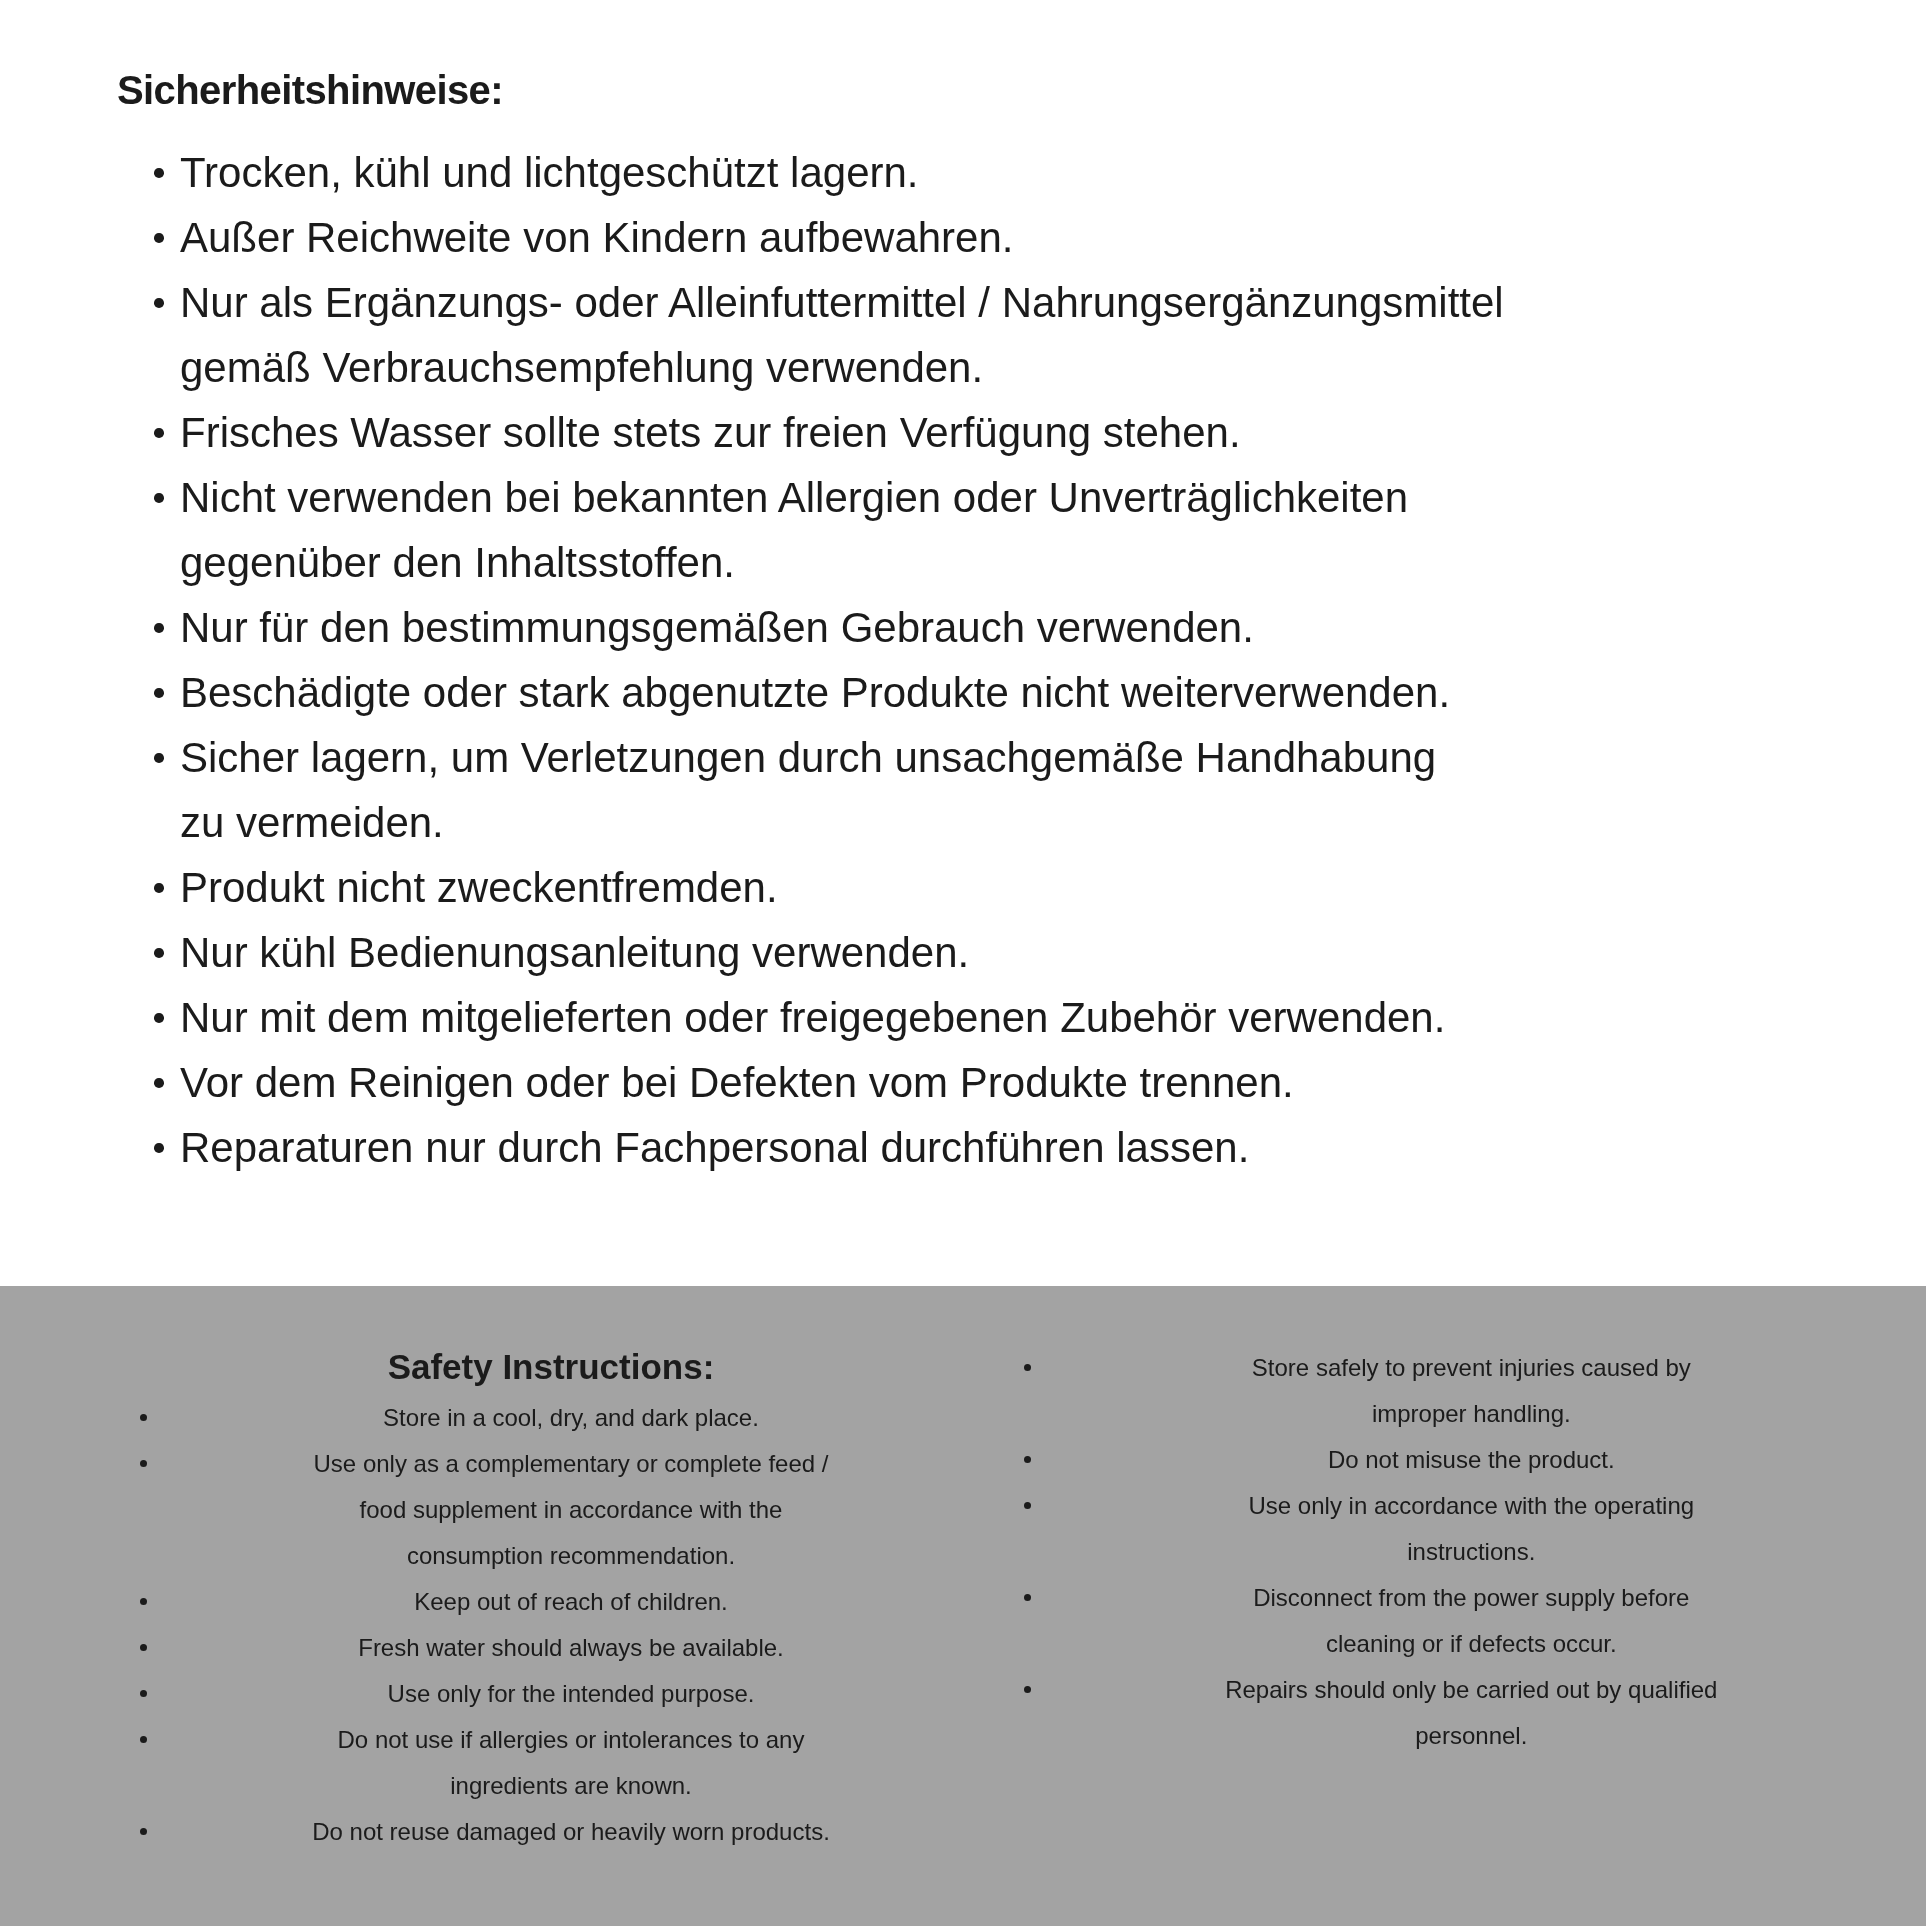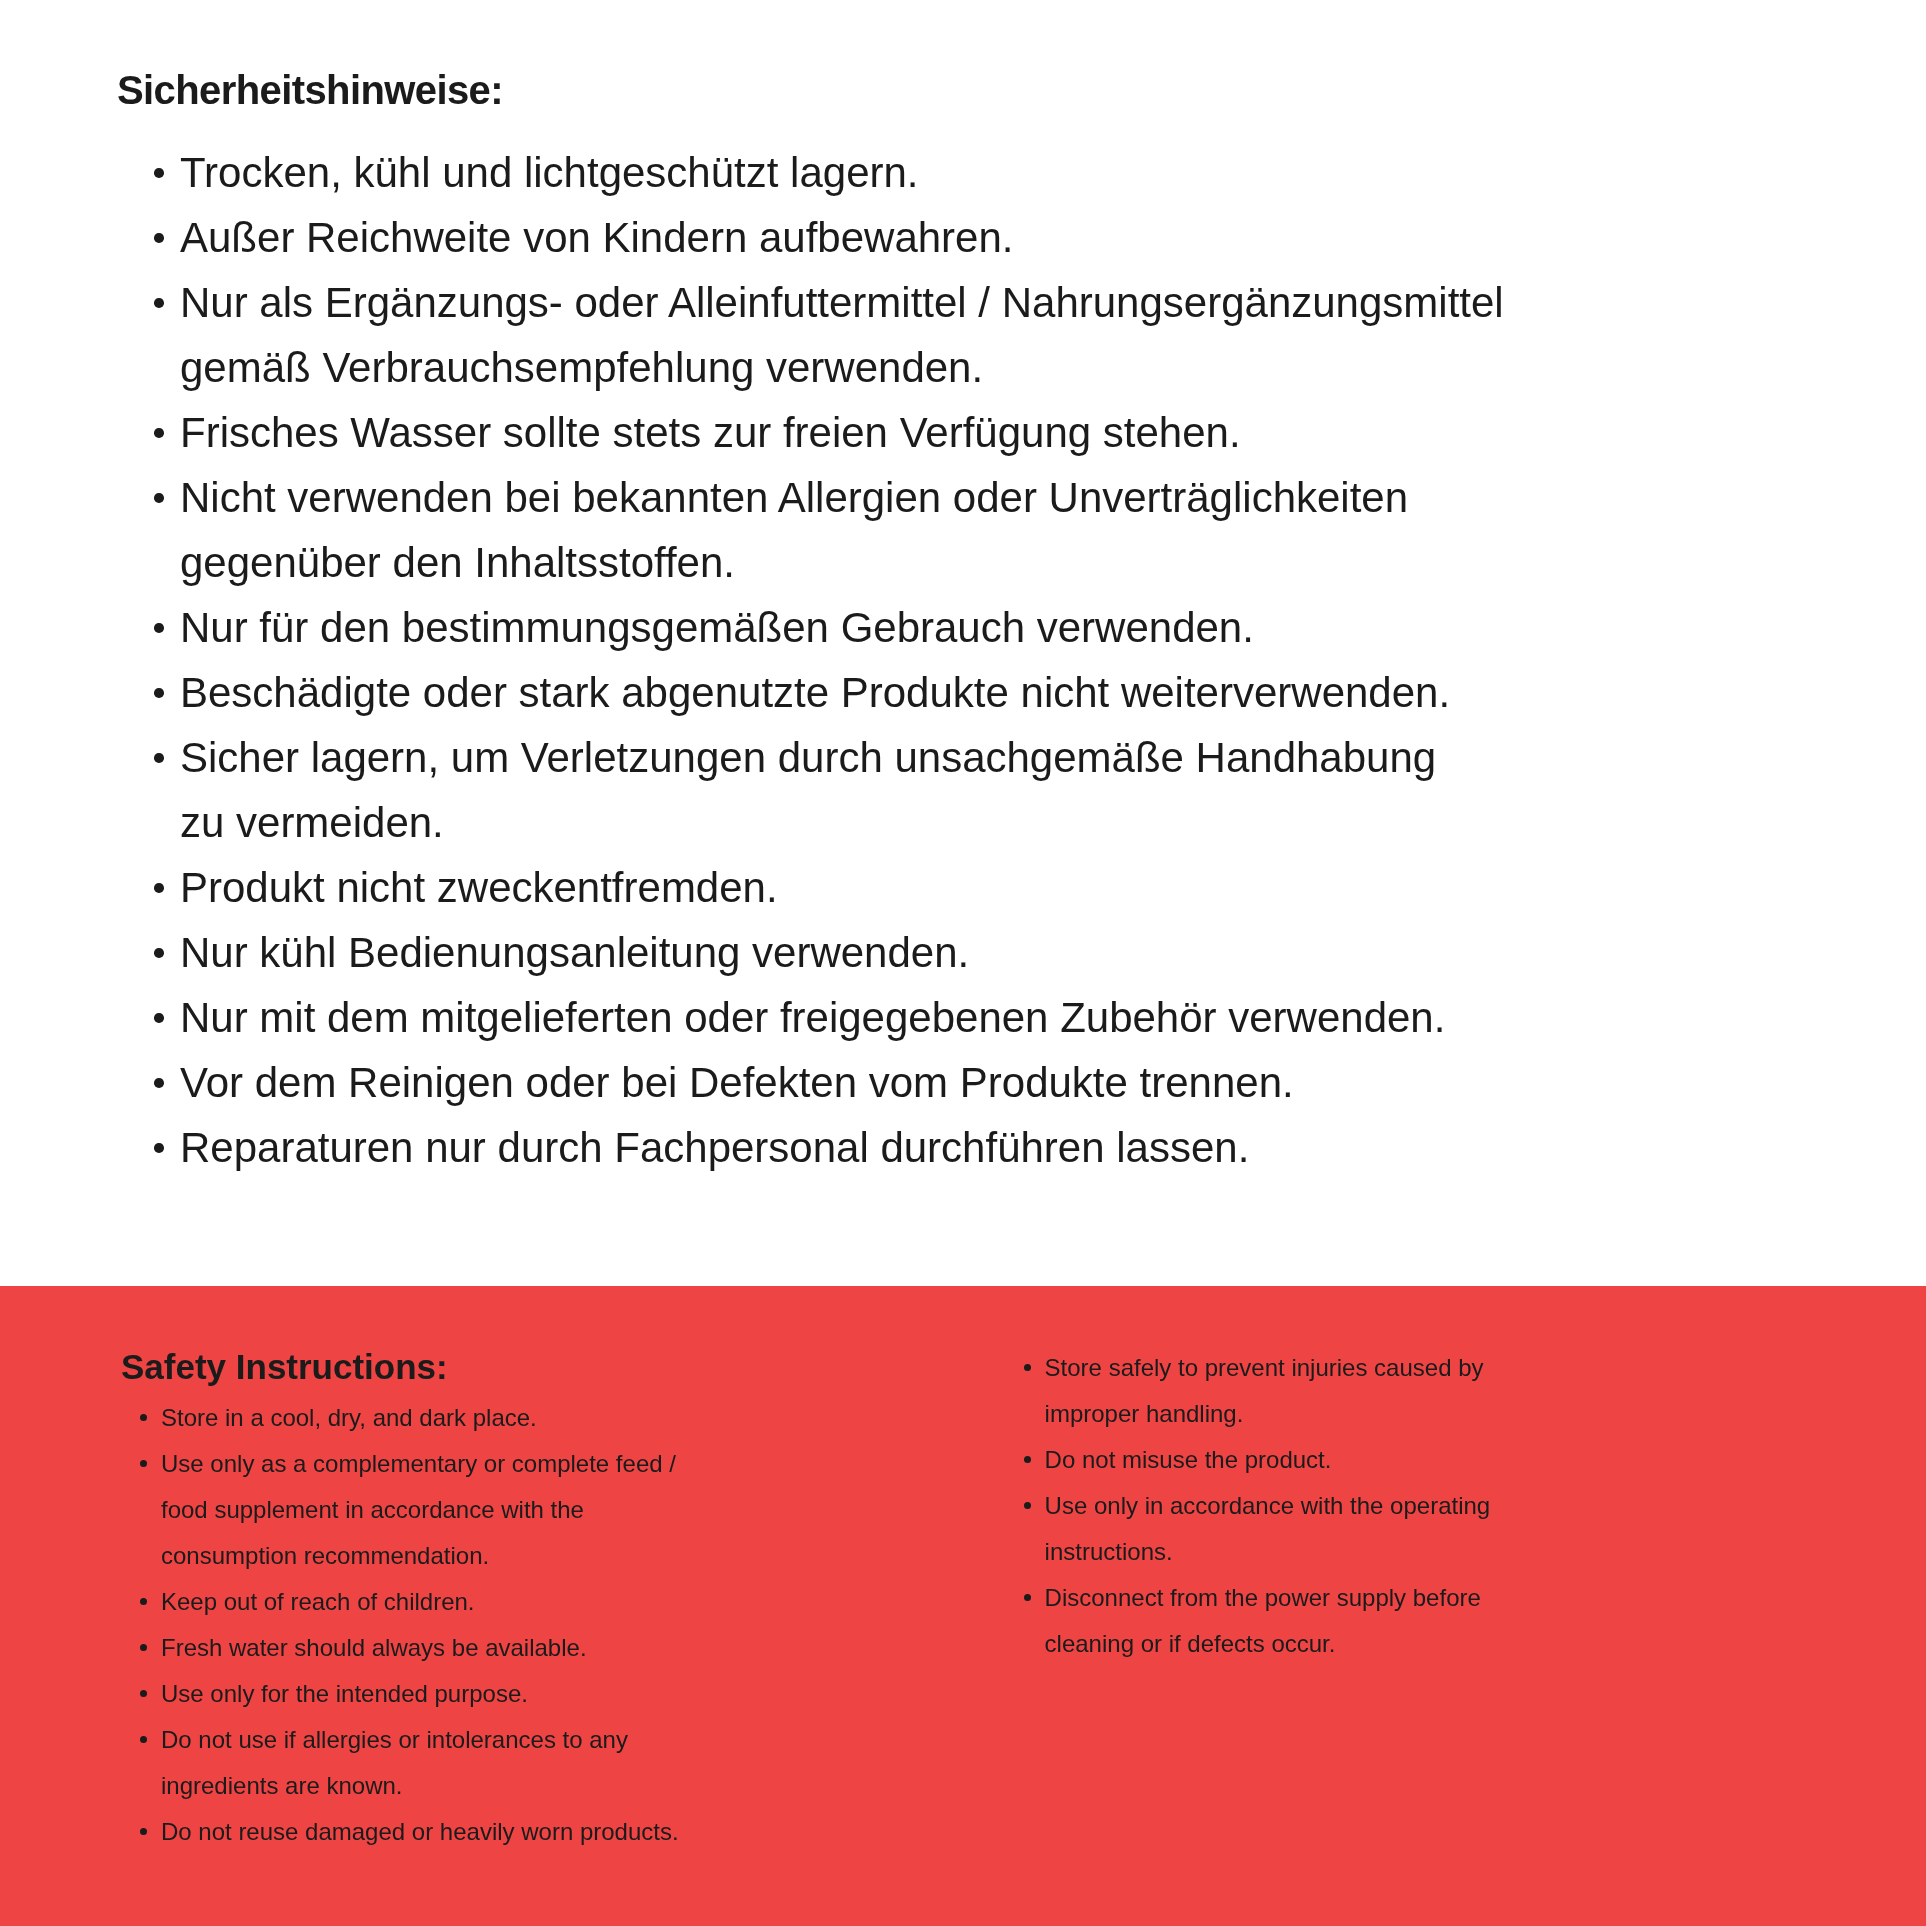--- a/index.html
+++ b/index.html
@@ -50,21 +50,22 @@
     background: #1b1b1b;
   }
 
   
   .en-section {
     position: absolute;
     left: 0;
     top: 1286px;
     width: 1926px;
     height: 640px;
-    background: #ef4444;
+    background: #a3a3a3;
+    text-align: center;
   }
   .en-col-left {
     position: absolute;
     left: 121px;
     top: 60px;
     width: 860px;
   }
   .en-col-right {
     position: absolute;
     left: 1012px;
@@ -138,16 +139,18 @@
   </div>
   <div class="en-col-right">
     <ul class="bullets">
       <li class="bullet-item">Store safely to prevent injuries caused by
 improper handling.</li>
       <li class="bullet-item">Do not misuse the product.</li>
       <li class="bullet-item">Use only in accordance with the operating
 instructions.</li>
       <li class="bullet-item">Disconnect from the power supply before
 cleaning or if defects occur.</li>
+      <li class="bullet-item">Repairs should only be carried out by qualified
+personnel.</li>
     </ul>
   </div>
 </section>
 
 
 </body></html>

